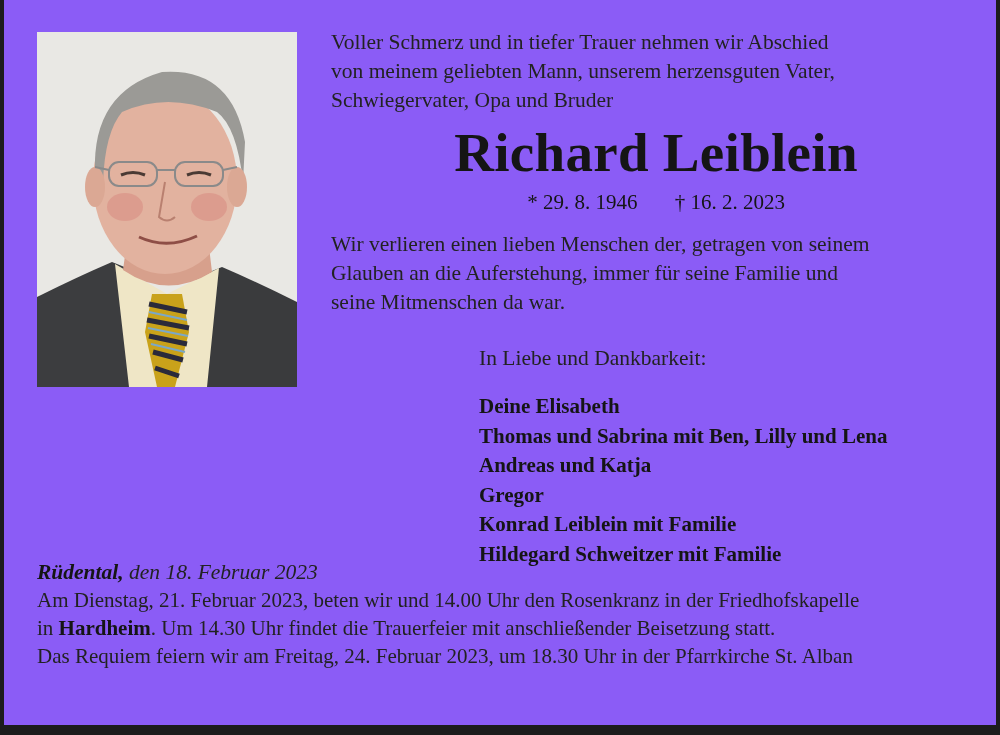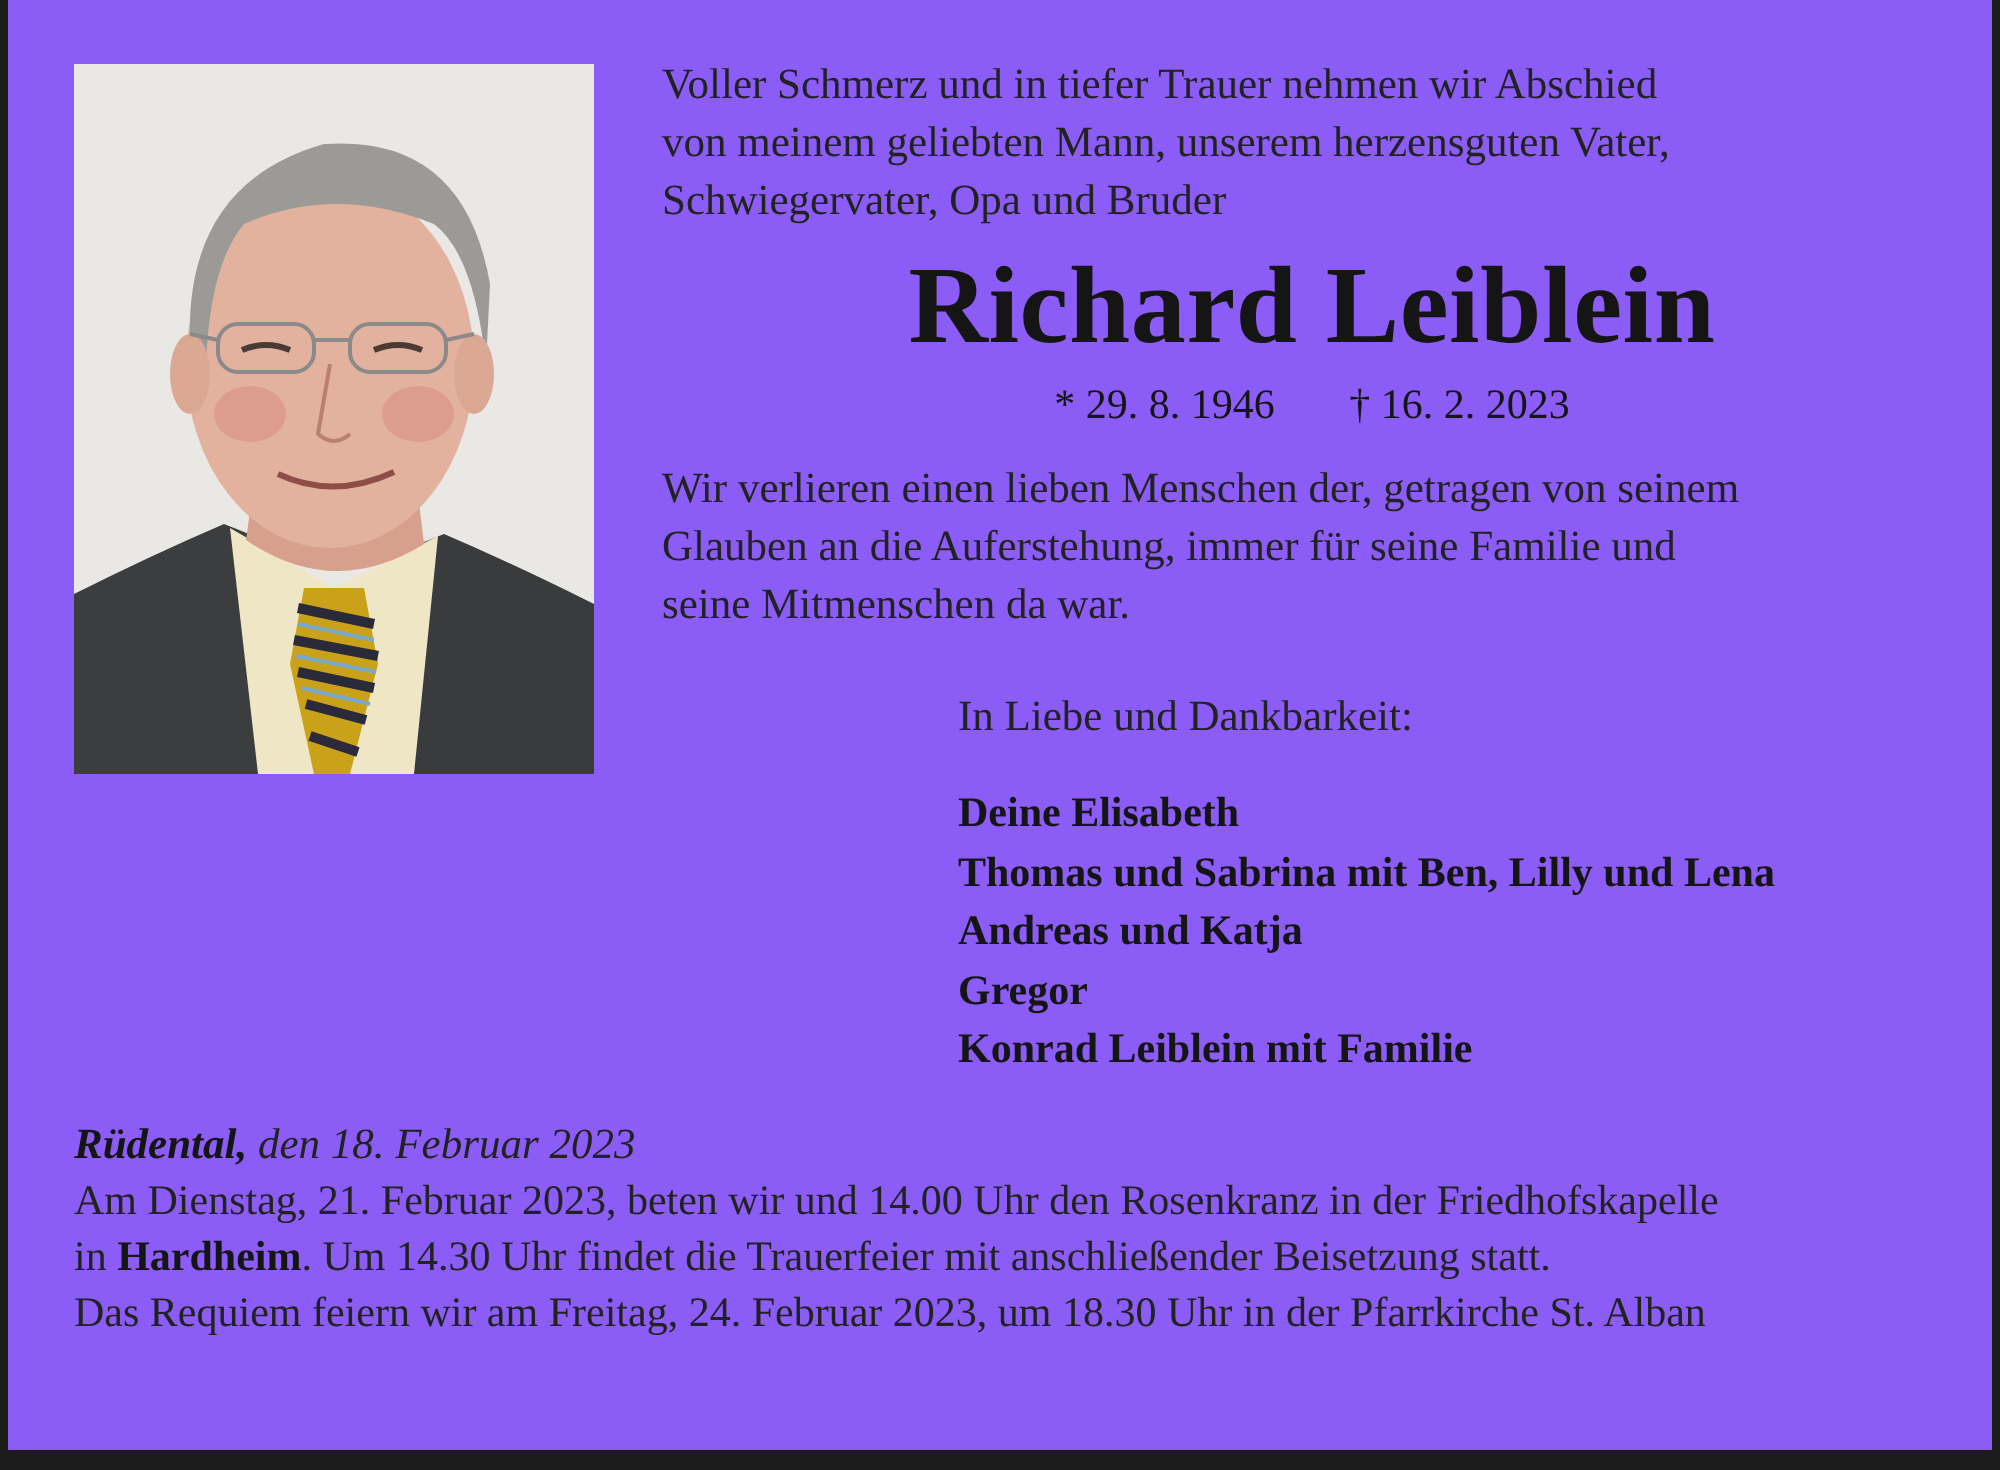--- a/index.html
+++ b/index.html
@@ -97,20 +97,21 @@
   </div>
 
   <div class="abs thanks">In Liebe und Dankbarkeit:</div>
 
   <div class="abs family">
     <div>Deine Elisabeth</div>
     <div>Thomas und Sabrina mit Ben, Lilly und Lena</div>
     <div>Andreas und Katja</div>
     <div>Gregor</div>
     <div>Konrad Leiblein mit Familie</div>
+    <div>Hildegard Schweitzer mit Familie</div>
   </div>
 
   <div class="abs place">
     <b>Rüdental,</b><span> den 18. Februar 2023</span>
   </div>
 
   <div class="abs service">
     <div>Am Dienstag, 21. Februar 2023, beten wir und 14.00 Uhr den Rosenkranz in der Friedhofskapelle</div>
     <div><span>in </span><b>Hardheim</b><span>. Um 14.30 Uhr findet die Trauerfeier mit anschließender Beisetzung statt.</span></div>
     <div>Das Requiem feiern wir am Freitag, 24. Februar 2023, um 18.30 Uhr in der Pfarrkirche St. Alban</div>

